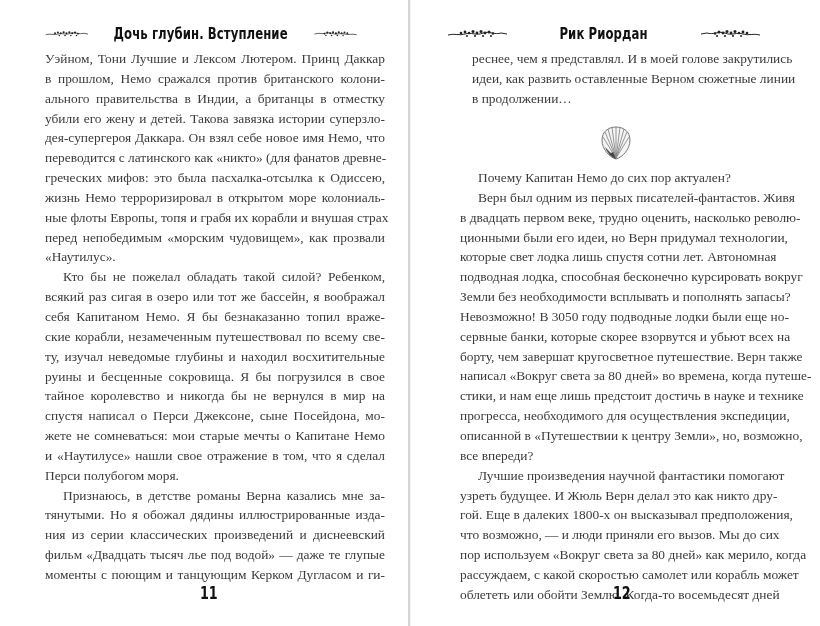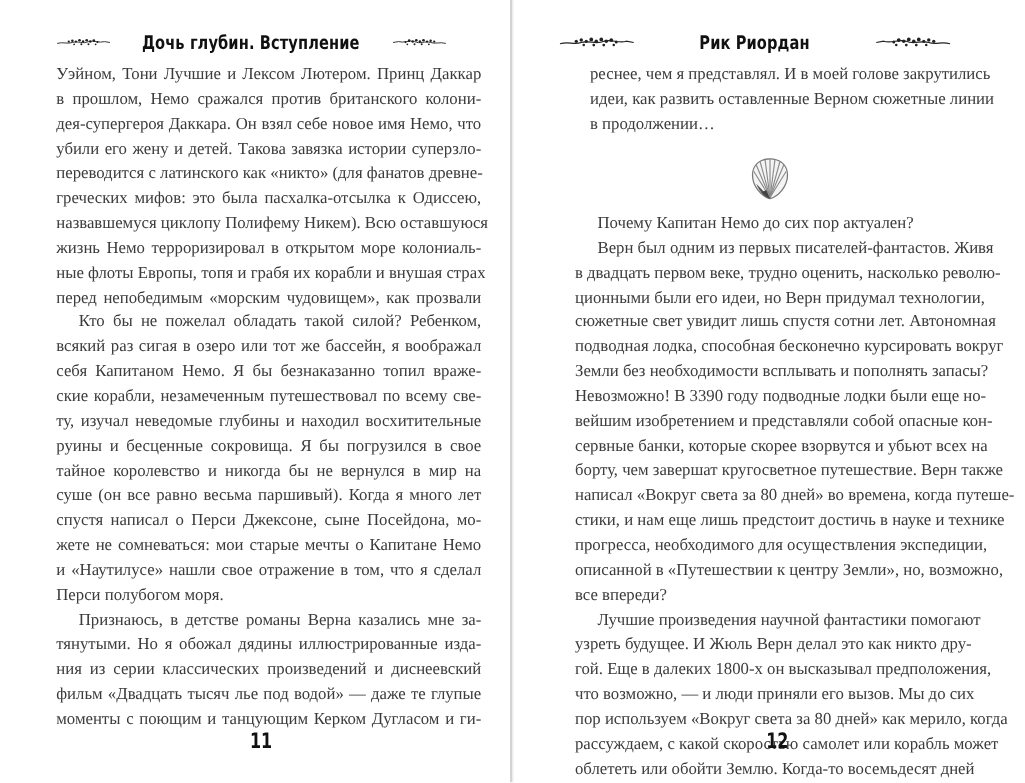--- a/index.html
+++ b/index.html
@@ -71,36 +71,36 @@
           <circle cx="28" cy="9" r="1.1"></circle>
           <circle cx="36" cy="9" r="1.1"></circle>
           <circle cx="44" cy="9" r="1"></circle>
       </g>
     </svg>
   </div>
 
   <div class="text" id="left-text" style="left:45px; top:49px; width:340px;">
       <span class="line">Уэйном, Тони Лучшие и Лексом Лютером. Принц Даккар</span>
       <span class="line">в прошлом, Немо сражался против британского колони-</span>
+      <span class="line">ального правительства в Индии, а британцы в отместку</span>
+      <span class="line">убили его жену и детей. Такова завязка истории суперзло-</span>
       <span class="line">дея-супергероя Даккара. Он взял себе новое имя Немо, что</span>
-      <span class="line">убили его жену и детей. Такова завязка истории суперзло-</span>
       <span class="line">переводится с латинского как «никто» (для фанатов древне-</span>
       <span class="line">греческих мифов: это была пасхалка-отсылка к Одиссею,</span>
-      <span class="line">назвавшемуся циклопу Полифему Никем). Всю оставшуюся</span>
       <span class="line">жизнь Немо терроризировал в открытом море колониаль-</span>
       <span class="line">ные флоты Европы, топя и грабя их корабли и внушая страх</span>
       <span class="line">перед непобедимым «морским чудовищем», как прозвали</span>
+      <span class="line last">«Наутилус».</span>
       <span class="line indent">Кто бы не пожелал обладать такой силой? Ребенком,</span>
       <span class="line">всякий раз сигая в озеро или тот же бассейн, я воображал</span>
       <span class="line">себя Капитаном Немо. Я бы безнаказанно топил враже-</span>
       <span class="line">ские корабли, незамеченным путешествовал по всему све-</span>
       <span class="line">ту, изучал неведомые глубины и находил восхитительные</span>
       <span class="line">руины и бесценные сокровища. Я бы погрузился в свое</span>
       <span class="line">тайное королевство и никогда бы не вернулся в мир на</span>
-      <span class="line">суше (он все равно весьма паршивый). Когда я много лет</span>
       <span class="line">спустя написал о Перси Джексоне, сыне Посейдона, мо-</span>
       <span class="line">жете не сомневаться: мои старые мечты о Капитане Немо</span>
       <span class="line">и «Наутилусе» нашли свое отражение в том, что я сделал</span>
       <span class="line last">Перси полубогом моря.</span>
       <span class="line indent">Признаюсь, в детстве романы Верна казались мне за-</span>
       <span class="line">тянутыми. Но я обожал дядины иллюстрированные изда-</span>
       <span class="line">ния из серии классических произведений и диснеевский</span>
       <span class="line">фильм «Двадцать тысяч лье под водой» — даже те глупые</span>
       <span class="line">моменты с поющим и танцующим Керком Дугласом и ги-</span>
     </div>
@@ -173,25 +173,24 @@
     </g>
     <path d="M6 22 C8 28, 13 33, 17 34 C14 30, 10 26, 6 22 Z" fill="#555"></path>
     <path d="M10 29 L17 34 L14 27 Z" fill="#444"></path>
   </svg>
 
   <div class="text" id="right-text" style="left:49px; top:168px; width:316px;">
       <span class="line last indent">Почему Капитан Немо до сих пор актуален?</span>
       <span class="line indent">Верн был одним из первых писателей-фантастов. Живя</span>
       <span class="line">в двадцать первом веке, трудно оценить, насколько револю-</span>
       <span class="line">ционными были его идеи, но Верн придумал технологии,</span>
-      <span class="line">сюжетные свет увидит лишь спустя сотни лет. Автономная</span>
+      <span class="line">которые свет лодка лишь спустя сотни лет. Автономная</span>
       <span class="line">подводная лодка, способная бесконечно курсировать вокруг</span>
       <span class="line">Земли без необходимости всплывать и пополнять запасы?</span>
-      <span class="line">Невозможно! В 3390 году подводные лодки были еще но-</span>
-      <span class="line">вейшим изобретением и представляли собой опасные кон-</span>
+      <span class="line">Невозможно! В 3050 году подводные лодки были еще но-</span>
       <span class="line">сервные банки, которые скорее взорвутся и убьют всех на</span>
       <span class="line">борту, чем завершат кругосветное путешествие. Верн также</span>
       <span class="line">написал «Вокруг света за 80 дней» во времена, когда путеше-</span>
       <span class="line">стики, и нам еще лишь предстоит достичь в науке и технике</span>
       <span class="line">прогресса, необходимого для осуществления экспедиции,</span>
       <span class="line">описанной в «Путешествии к центру Земли», но, возможно,</span>
       <span class="line last">все впереди?</span>
       <span class="line indent">Лучшие произведения научной фантастики помогают</span>
       <span class="line">узреть будущее. И Жюль Верн делал это как никто дру-</span>
       <span class="line">гой. Еще в далеких 1800-х он высказывал предположения,</span>

